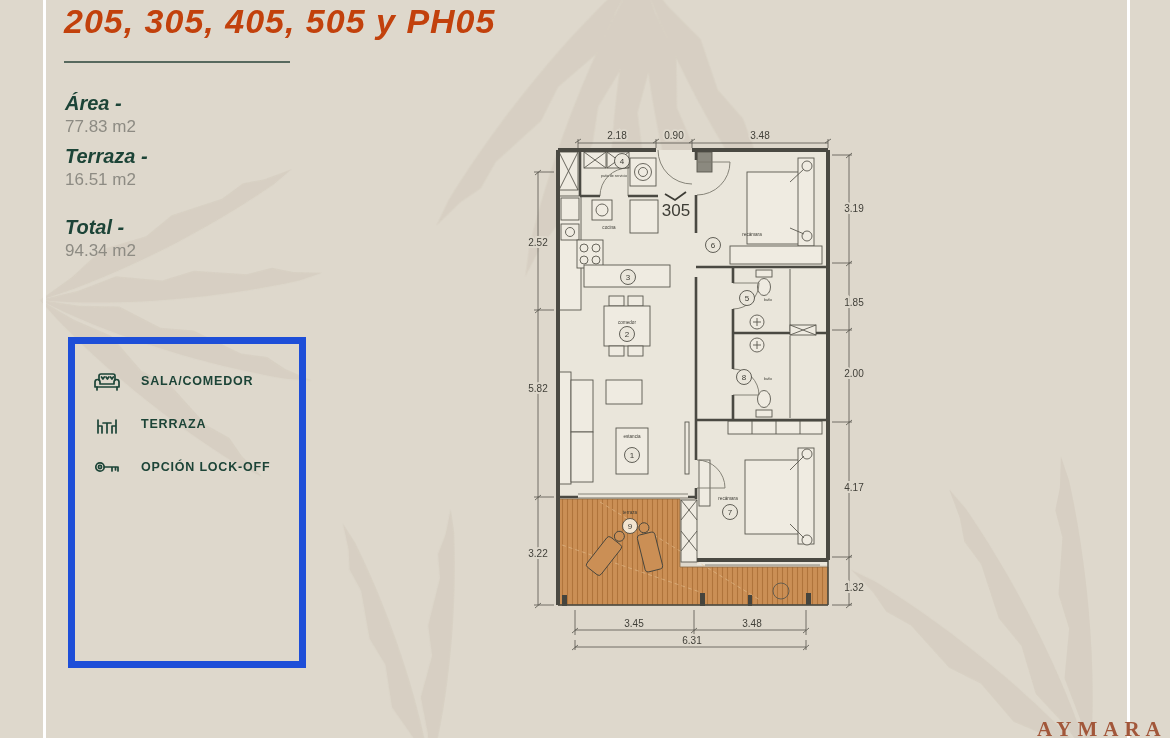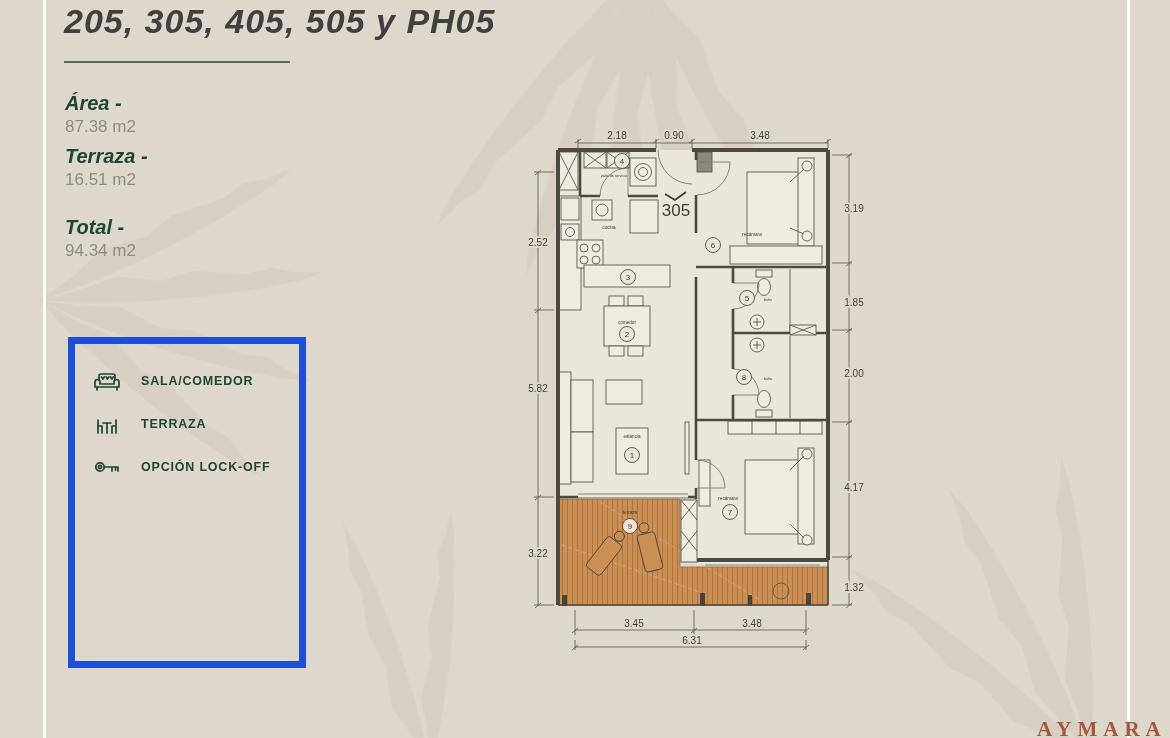--- a/index.html
+++ b/index.html
@@ -9,21 +9,21 @@
     font-family:"Liberation Sans", sans-serif;
   }
   .watermark { position:absolute; left:0; top:0; width:1170px; height:738px; pointer-events:none; }
   .frame-line { position:absolute; top:0; width:3px; height:738px; background:#ffffff; }
   .frame-line.left  { left:43px; }
   .frame-line.right { left:1127px; }
 
   .page-title {
     position:absolute; left:64px; top:2px;
     font-size:34px; font-weight:800; font-style:italic;
-    letter-spacing:1px; color:#404040; white-space:nowrap;
+    letter-spacing:1px; color:#c2410c; white-space:nowrap;
   }
   .title-underline {
     position:absolute; left:64px; top:61px; width:226px; height:2px;
     background:#57695e;
   }
 
   .area-block { position:absolute; left:65px; top:92px; }
   .area-label {
     font-size:20px; font-weight:800; font-style:italic; color:#1c4437;
     margin:0 0 2px 0;
@@ -92,21 +92,21 @@
   </svg>
 
   <div class="frame-line left"></div>
   <div class="frame-line right"></div>
 
   <div class="page-title">205, 305, 405, 505 y PH05</div>
   <div class="title-underline"></div>
 
   <div class="area-block">
     <div class="area-label">Área -</div>
-    <div class="area-value">87.38 m2</div>
+    <div class="area-value">77.83 m2</div>
     <div class="area-label">Terraza -</div>
     <div class="area-value">16.51 m2</div>
     <div class="area-gap"></div>
     <div class="area-label">Total -</div>
     <div class="area-value">94.34 m2</div>
   </div>
 
   <div class="features-box">
     <div class="feature-row">
       <span class="feature-icon">

